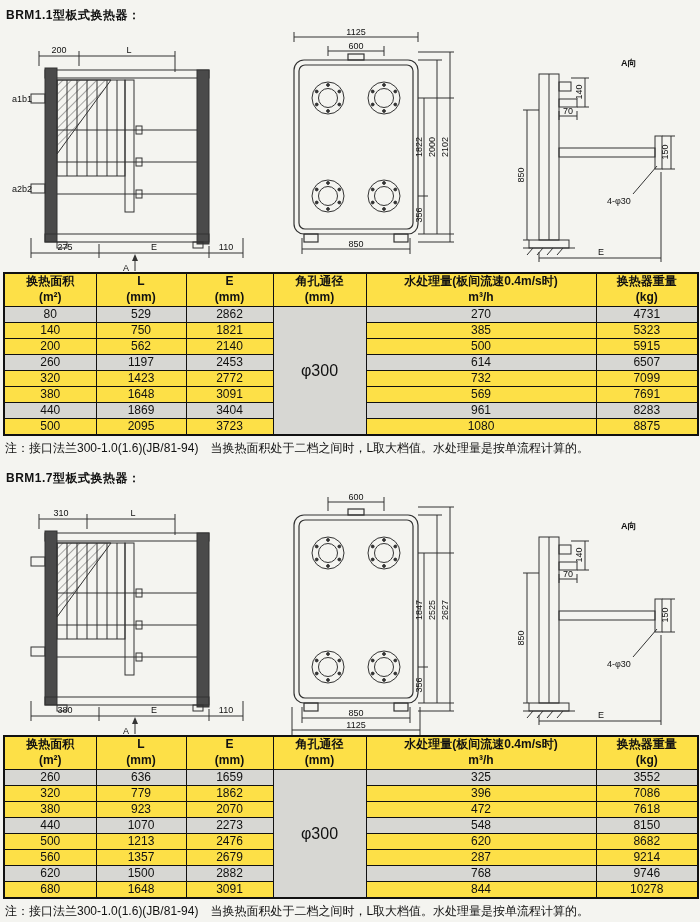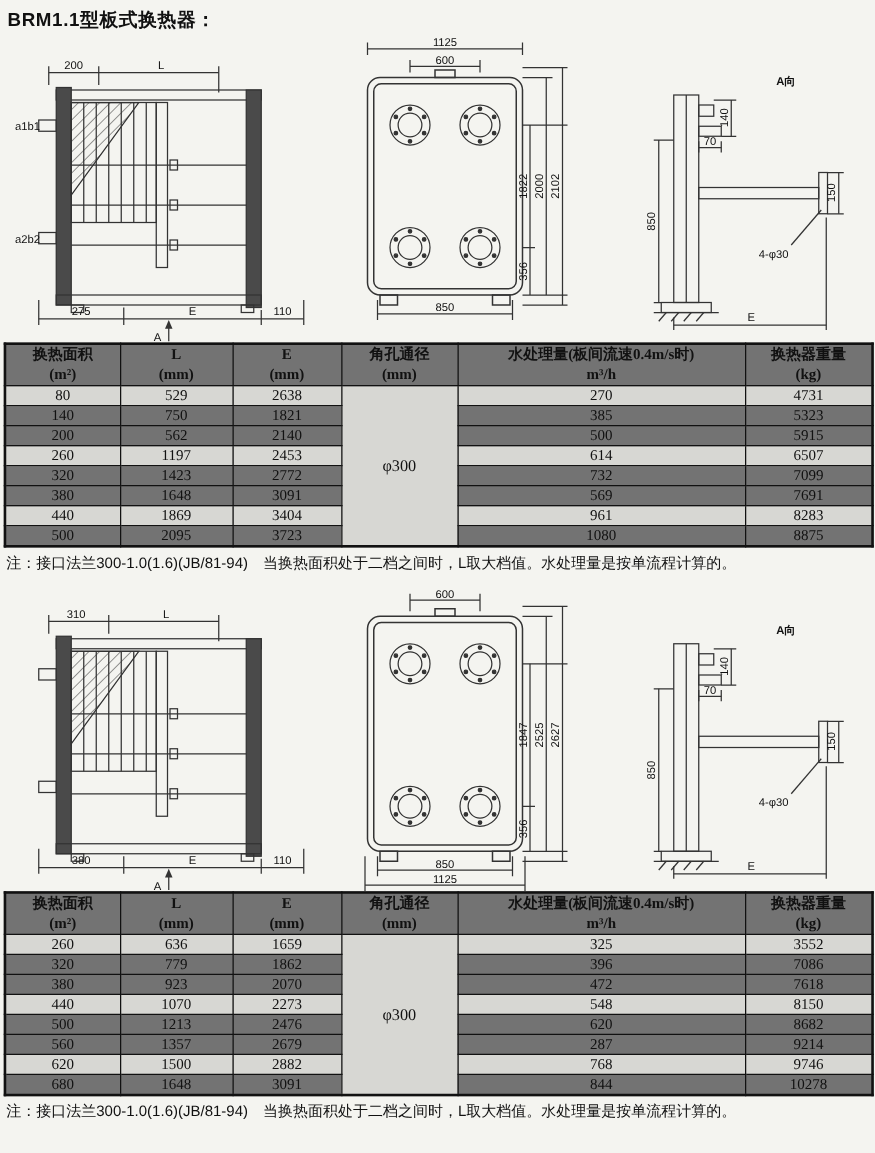--- a/index.html
+++ b/index.html
@@ -5,33 +5,33 @@
   * { margin:0; padding:0; box-sizing:border-box; }
   html,body { width:700px; height:922px; }
   body {
     background:#f4f4f0;
     font-family:"Liberation Sans","DejaVu Sans",sans-serif;
     color:#111;
     overflow:hidden;
   }
   .page { padding:2px 3px; }
   .section { margin-bottom:4px; }
-  .sec-title { font-size:15px; font-weight:700; padding:5px 0 2px 3px; letter-spacing:0.5px; }
+  .sec-title { font-size:12px; font-weight:700; padding:5px 0 2px 3px; letter-spacing:0.5px; }
   .drawings { display:flex; justify-content:space-between; align-items:flex-start; padding:0 14px 0 8px; height:242px; }
   .dwg-left { margin-top:12px; }
   .dwg-right { margin-top:26px; }
   svg { display:block; }
   svg text { font-size:9px; fill:#111; stroke:none; font-family:"Liberation Sans","DejaVu Sans",sans-serif; }
-  .spec { width:694px; border-collapse:collapse; table-layout:fixed; border:2px solid #111; margin-top:4px; background:#737373;font-family:Liberation Serif, serif; }
+  .spec { width:694px; border-collapse:collapse; table-layout:fixed; border:2px solid #111; margin-top:4px; background:#fde047; }
   .spec th, .spec td { border:1px solid #111; text-align:center; vertical-align:middle; padding:0; }
   .spec th { font-size:12px; font-weight:700; }
   .spec th div { line-height:15px; height:16px; }
   .spec td { font-size:12px; height:16px; line-height:15px; }
   tr.shade td { background:#d7d7d3; }
-  td.hole { background:#fbfbf8; font-size:13px; font-weight:400; }
+  td.hole { background:#fbfbf8; font-size:16px; font-weight:400; }
   .note { font-size:12px; font-weight:400; padding:4px 0 4px 2px; }
 </style>
 </head>
 <body>
 
 <div class="page">
 
   <div class="section">
     <div class="sec-title">BRM1.1型板式换热器：</div>
 
@@ -229,21 +229,21 @@
           <th>
               <div>换热器重量</div>
               <div>(kg)</div>
             </th>
         </tr>
       </thead>
       <tbody>
         <tr class="shade">
           <td>80</td>
           <td>529</td>
-          <td>2638</td>
+          <td>2862</td>
           <td class="hole" rowspan="8">φ300</td>
           <td>270</td>
           <td>4731</td>
         </tr>
         <tr>
           <td>140</td>
           <td>750</td>
           <td>1821</td>
           <td>385</td>
           <td>5323</td>
@@ -289,20 +289,21 @@
           <td>3723</td>
           <td>1080</td>
           <td>8875</td>
         </tr>
       </tbody>
     </table>
     <div class="note">注：接口法兰300-1.0(1.6)(JB/81-94)　当换热面积处于二档之间时，L取大档值。水处理量是按单流程计算的。</div>
   </div>
 
   <div class="section">
+    <div class="sec-title">BRM1.7型板式换热器：</div>
 
     <div class="drawings">
 
       <svg class="dwg-left" width="245" height="235" viewBox="0 0 245 235">
         <defs>
           <pattern id="hB" width="6" height="6" patternUnits="userSpaceOnUse" patternTransform="rotate(45)">
             <line x1="0" y1="0" x2="0" y2="6" stroke="#555" stroke-width="1"></line>
           </pattern>
         </defs>
         <g stroke="#333" stroke-width="1" fill="none">

